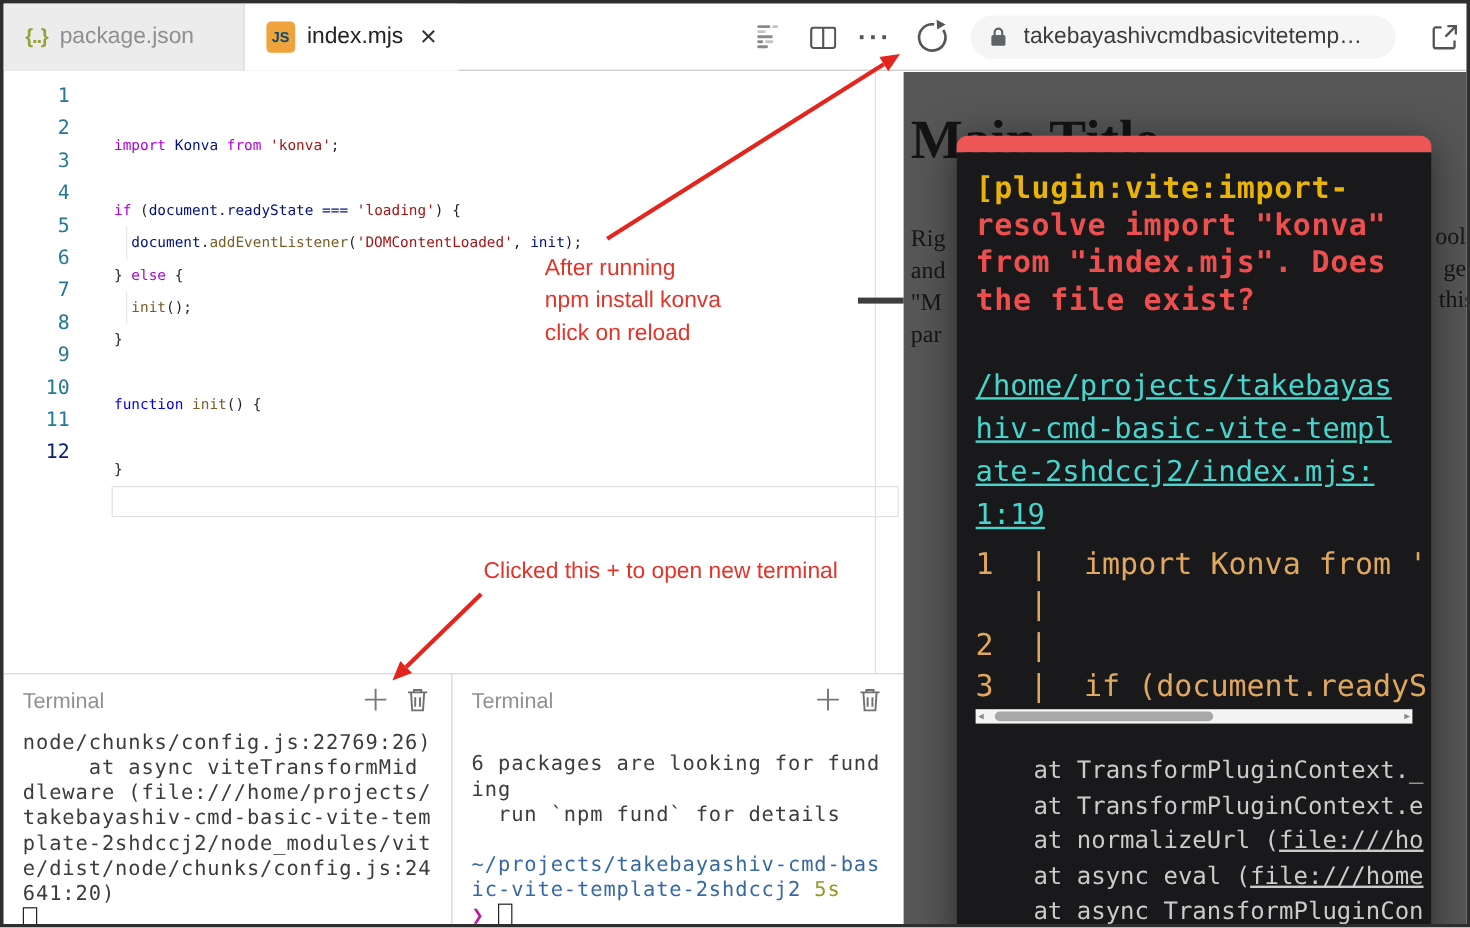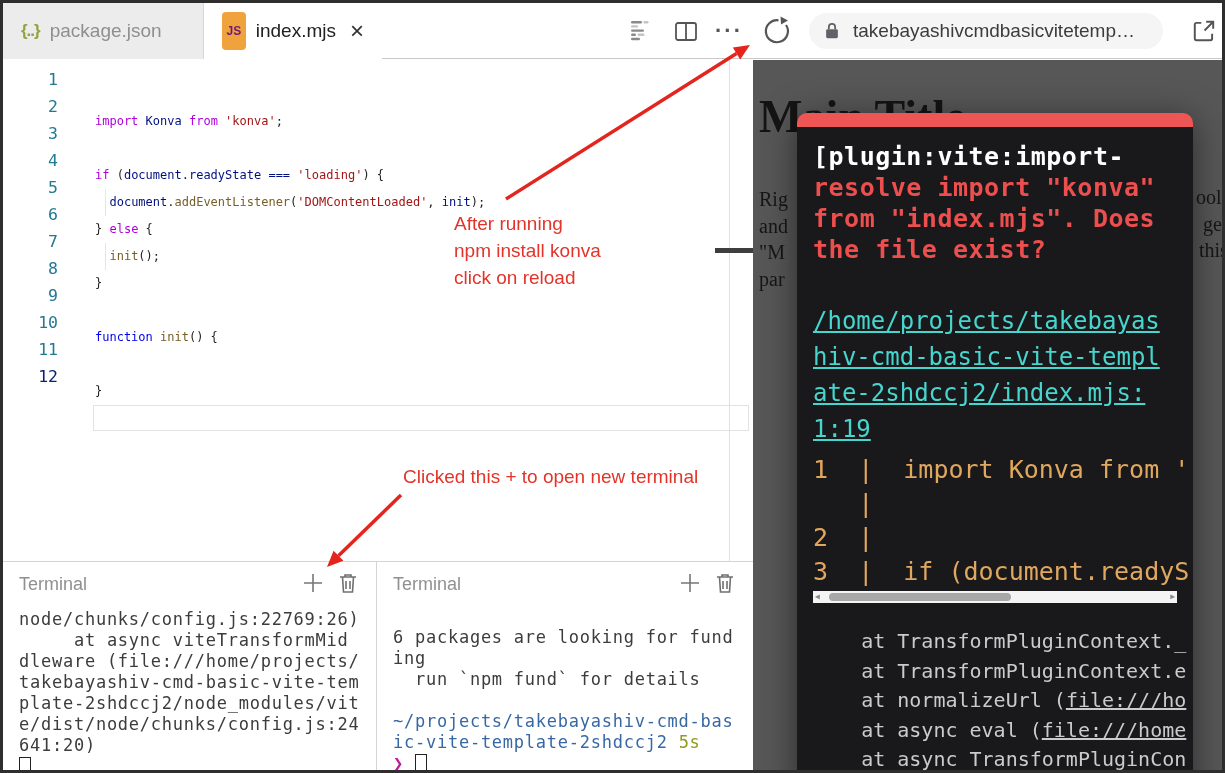--- a/index.html
+++ b/index.html
@@ -8,21 +8,21 @@
         border:3px solid #2e2e2e; font-family:"Liberation Sans", sans-serif; }
 
   
   .header{ position:absolute; left:0; top:0; width:100%; height:56px; background:#fff;
            border-bottom:1px solid #c9c9c9; z-index:10; }
   .tab{ position:absolute; top:0; height:56px; display:flex; align-items:center; gap:10px; padding:0 18px; }
   .tab-inactive{ left:0; width:201px; background:#ececec; border-right:1px solid #d8d8d8; color:#8f8f8f; }
   .tab-active{ left:201px; width:178px; background:#fff; color:#222; }
   .tab-label{ font-size:19px; }
   .braces-ic{ color:#94a13e; font-weight:bold; font-size:17px; letter-spacing:-1px; }
-  .js-ic{ width:26px; height:38px; background:#f0a33c; border-radius:4px; color:#701a75; font-weight:bold;
+  .js-ic{ width:26px; height:26px; background:#f0a33c; border-radius:4px; color:#0c4a6e; font-weight:bold;
           font-size:12px; display:flex; align-items:center; justify-content:center; }
   .tab-close{ font-size:24px; color:#333; line-height:1; margin-left:4px; cursor:pointer; }
   .hicon{ position:absolute; top:0; height:56px; display:flex; align-items:center; justify-content:center; cursor:pointer; }
   .dots{ font-size:22px; color:#555; letter-spacing:2px; font-weight:bold; }
   .urlbar{ position:absolute; left:806px; top:10px; width:354px; height:36px; background:#f5f5f5;
            border-radius:18px; display:flex; align-items:center; gap:12px; padding:0 14px; }
   .url-text{ font-size:19px; color:#3c3c3c; white-space:nowrap; overflow:hidden; }
 
   
   .editor{ position:absolute; left:0; top:57px; width:750px; height:501px; background:#fff; overflow:hidden; }
@@ -66,21 +66,21 @@
   .pv-right div:nth-child(2){ padding-left:7px; }
   .pv-right div:nth-child(3){ padding-left:3px; }
 
   
   .overlay{ position:absolute; left:44px; top:53px; width:396px; height:680px; border-radius:10px 10px 0 0;
             box-shadow:0 6px 34px rgba(0,0,0,.5); overflow:hidden; z-index:5; }
   .ov-bar{ height:14px; background:#ee5555; }
   .ov-body{ position:relative; height:666px; background:#19191b; padding:14px 16px 0 16px; overflow:hidden;
             font-family:"DejaVu Sans Mono", monospace; }
   .ov-msg-block{ font-size:25px; font-weight:600; line-height:31px; letter-spacing:0.5px; white-space:pre; }
-  .ov-plugin{ color:#ffffff; } .ov-msg{ color:#ed4f4f; }
+  .ov-plugin{ color:#eab308; } .ov-msg{ color:#ed4f4f; }
   .ov-file-block{ margin-top:38px; font-size:24px; line-height:36px; color:#47d6ce; white-space:pre; }
   .ov-file-block div{ text-decoration:underline; cursor:pointer; }
   .ov-frame-block{ margin-top:6px; font-size:25px; line-height:34px; color:#e0a75e; white-space:pre; }
   .ov-scroll{ position:relative; margin-top:2px; width:364px; height:12px; background:#f4f4f4; }
   .ov-thumb{ position:absolute; left:16px; top:2px; width:182px; height:8px; background:#a8a8a8; border-radius:4px; }
   .ov-arrow{ position:absolute; top:1px; font-size:8px; color:#888; }
   .ov-arrow.l{ left:2px; } .ov-arrow.r{ right:2px; }
   .ov-stack-block{ margin-top:24px; font-size:20px; line-height:29.5px; color:#cbcbcb; white-space:pre; }
   .ov-stklink{ text-decoration:underline; cursor:pointer; }
 

